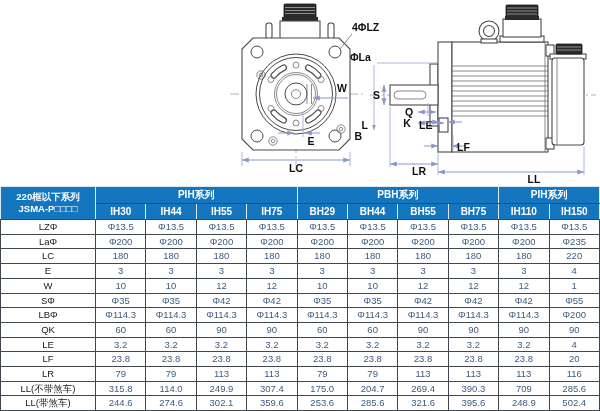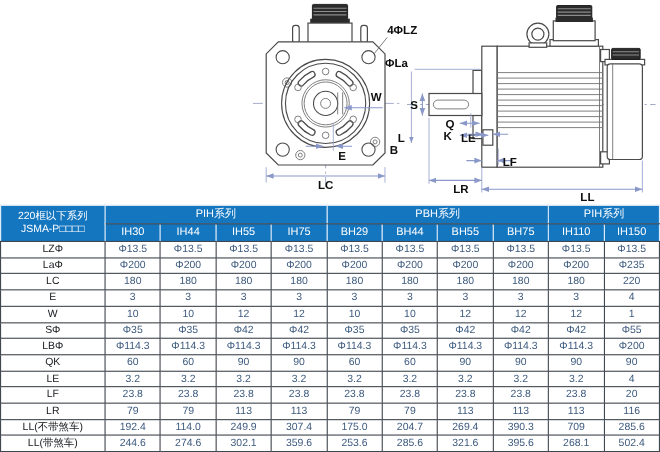--- a/index.html
+++ b/index.html
@@ -15,21 +15,21 @@
   .dark{fill:#2b2b2b;stroke:#161616;stroke-width:0.8;}
   .stripe{stroke:#8d8d8d;stroke-width:1;fill:none;}
   .dim{stroke:#8a97c9;stroke-width:1;fill:none;}
   .ext{stroke:#9aa5cf;stroke-width:0.8;fill:none;}
   .lbl{font:bold 10.5px "Liberation Sans",sans-serif;fill:#0e0e0e;}
 
   
   table.dims{position:absolute;top:186px;left:0;width:600px;border-collapse:collapse;
              table-layout:fixed;font-family:"Liberation Sans",sans-serif;
              border:1px solid #40474e;}
-  table.dims th{background:#1576c0;color:#fff;font-weight:normal;font-size:10px;
+  table.dims th{background:#1576c0;color:#fff;font-weight:bold;font-size:10px;
                 padding:0;border:1px solid #ddeaf7;height:15.5px;line-height:15.5px;}
   table.dims th.corner{font-size:9.5px;line-height:12px;}
   table.dims td{border:1px solid #40474e;text-align:center;font-size:9.5px;
                 height:13.7px;line-height:13.7px;padding:0;color:#3d5a7e;
                 white-space:nowrap;overflow:hidden;}
   table.dims td.rowlabel{color:#15181c;text-align:center;}
   table.dims thead th{border-bottom-color:#40474e;}
 </style>
 </head>
 <body>
@@ -366,40 +366,40 @@
           <td>113</td>
           <td>79</td>
           <td>79</td>
           <td>113</td>
           <td>113</td>
           <td>113</td>
           <td>116</td>
         </tr>
         <tr>
           <td class="rowlabel">LL(不带煞车)</td>
-          <td>192.4</td>
+          <td>315.8</td>
           <td>114.0</td>
           <td>249.9</td>
           <td>307.4</td>
           <td>175.0</td>
           <td>204.7</td>
           <td>269.4</td>
           <td>390.3</td>
           <td>709</td>
           <td>285.6</td>
         </tr>
         <tr>
           <td class="rowlabel">LL(带煞车)</td>
           <td>244.6</td>
           <td>274.6</td>
           <td>302.1</td>
           <td>359.6</td>
           <td>253.6</td>
           <td>285.6</td>
           <td>321.6</td>
           <td>395.6</td>
-          <td>268.1</td>
+          <td>248.9</td>
           <td>502.4</td>
         </tr>
       </tbody>
   </table>
 
 </div>
 
 </body></html>

